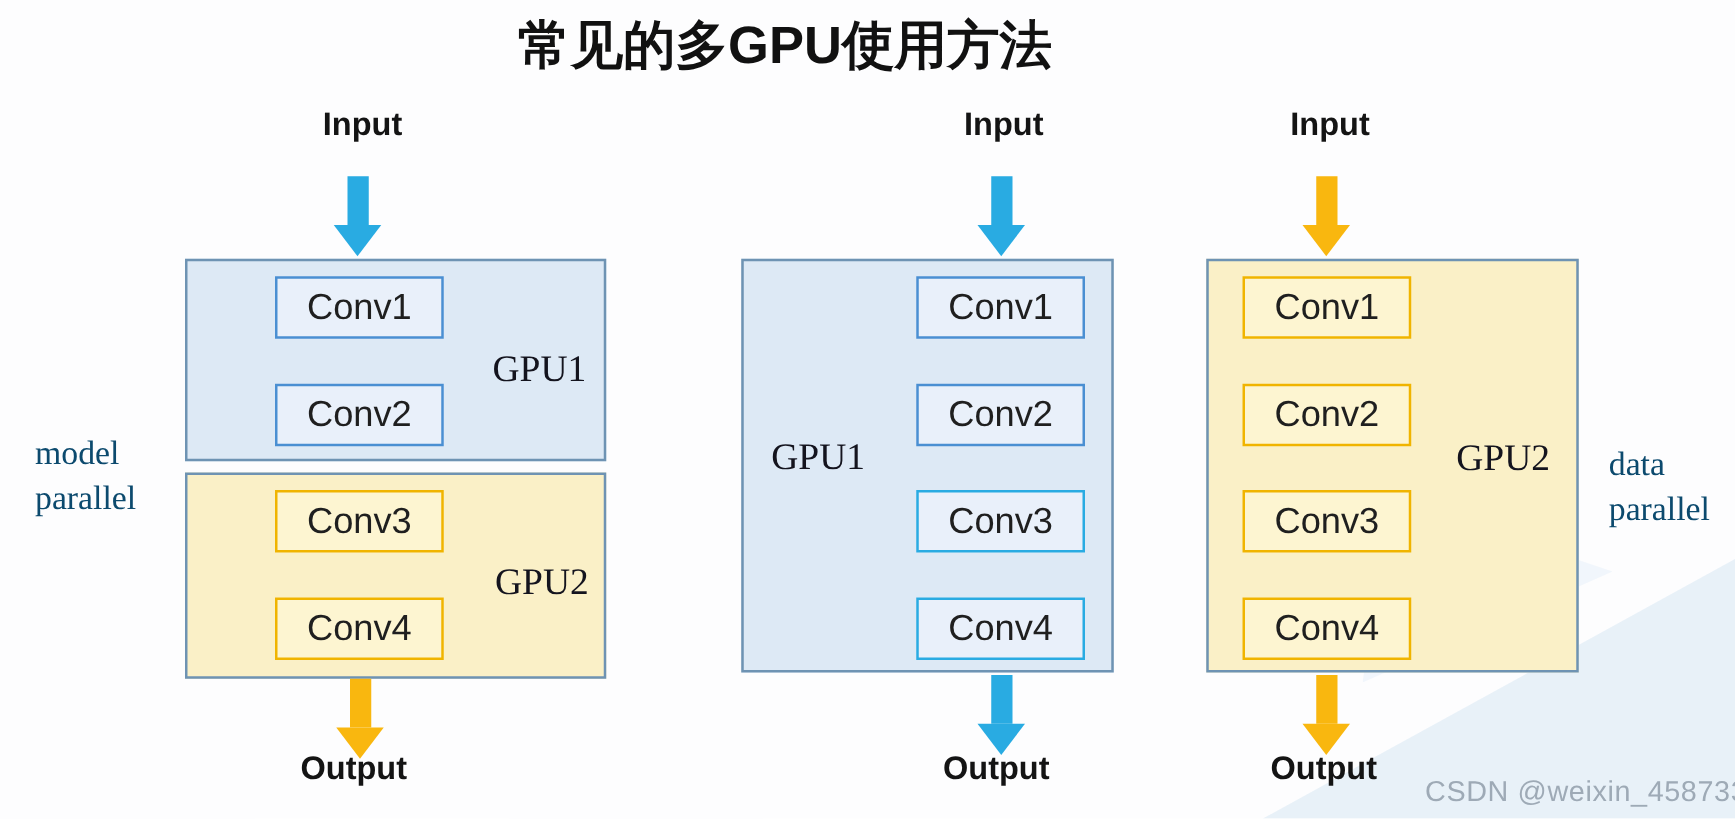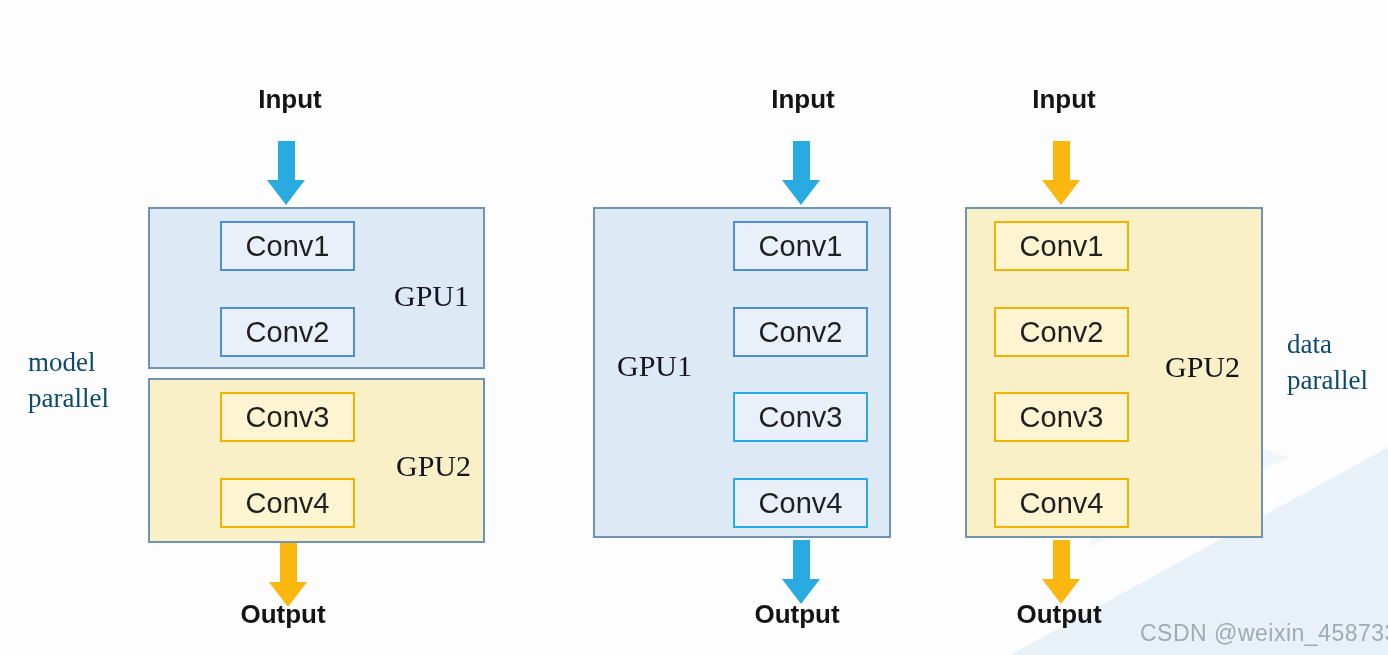--- a/index.html
+++ b/index.html
@@ -68,20 +68,21 @@
   }
 </style>
 </head>
 <body>
 
 <div class="canvas">
 
   <div class="bg-tri t1"></div>
   <div class="bg-tri t2"></div>
 
+  <div class="title">常见的多GPU使用方法</div>
 
   <div class="io-label" style="left:290px; top:84px">Input</div>
   <div class="arrow blue" style="left:286px; top:141px">
     <div class="stem"></div>
     <div class="head"></div>
   </div>
 
   <div class="gpu-box blue" style="left:148px; top:207px; width:337px; height:162px"></div>
   <div class="conv" style="left:220px; top:221px">Conv1</div>
   <div class="conv" style="left:220px; top:307px">Conv2</div>
@@ -134,20 +135,20 @@
   <div class="conv gold" style="left:994px; top:392px">Conv3</div>
   <div class="conv gold" style="left:994px; top:478px">Conv4</div>
   <div class="gpu-label" style="left:1165px; top:350px">GPU2</div>
 
   <div class="arrow gold" style="left:1061px; top:540px">
     <div class="stem"></div>
     <div class="head"></div>
   </div>
   <div class="io-label" style="left:1059px; top:599px">Output</div>
 
-  <div class="side-label" style="left:1287px; top:326px">
+  <div class="side-label" style="left:1287px; top:353px">
     <div>data</div>
     <div>parallel</div>
   </div>
 
   <div class="watermark">CSDN @weixin_45873353</div>
 
 </div>
 
 </body></html>

